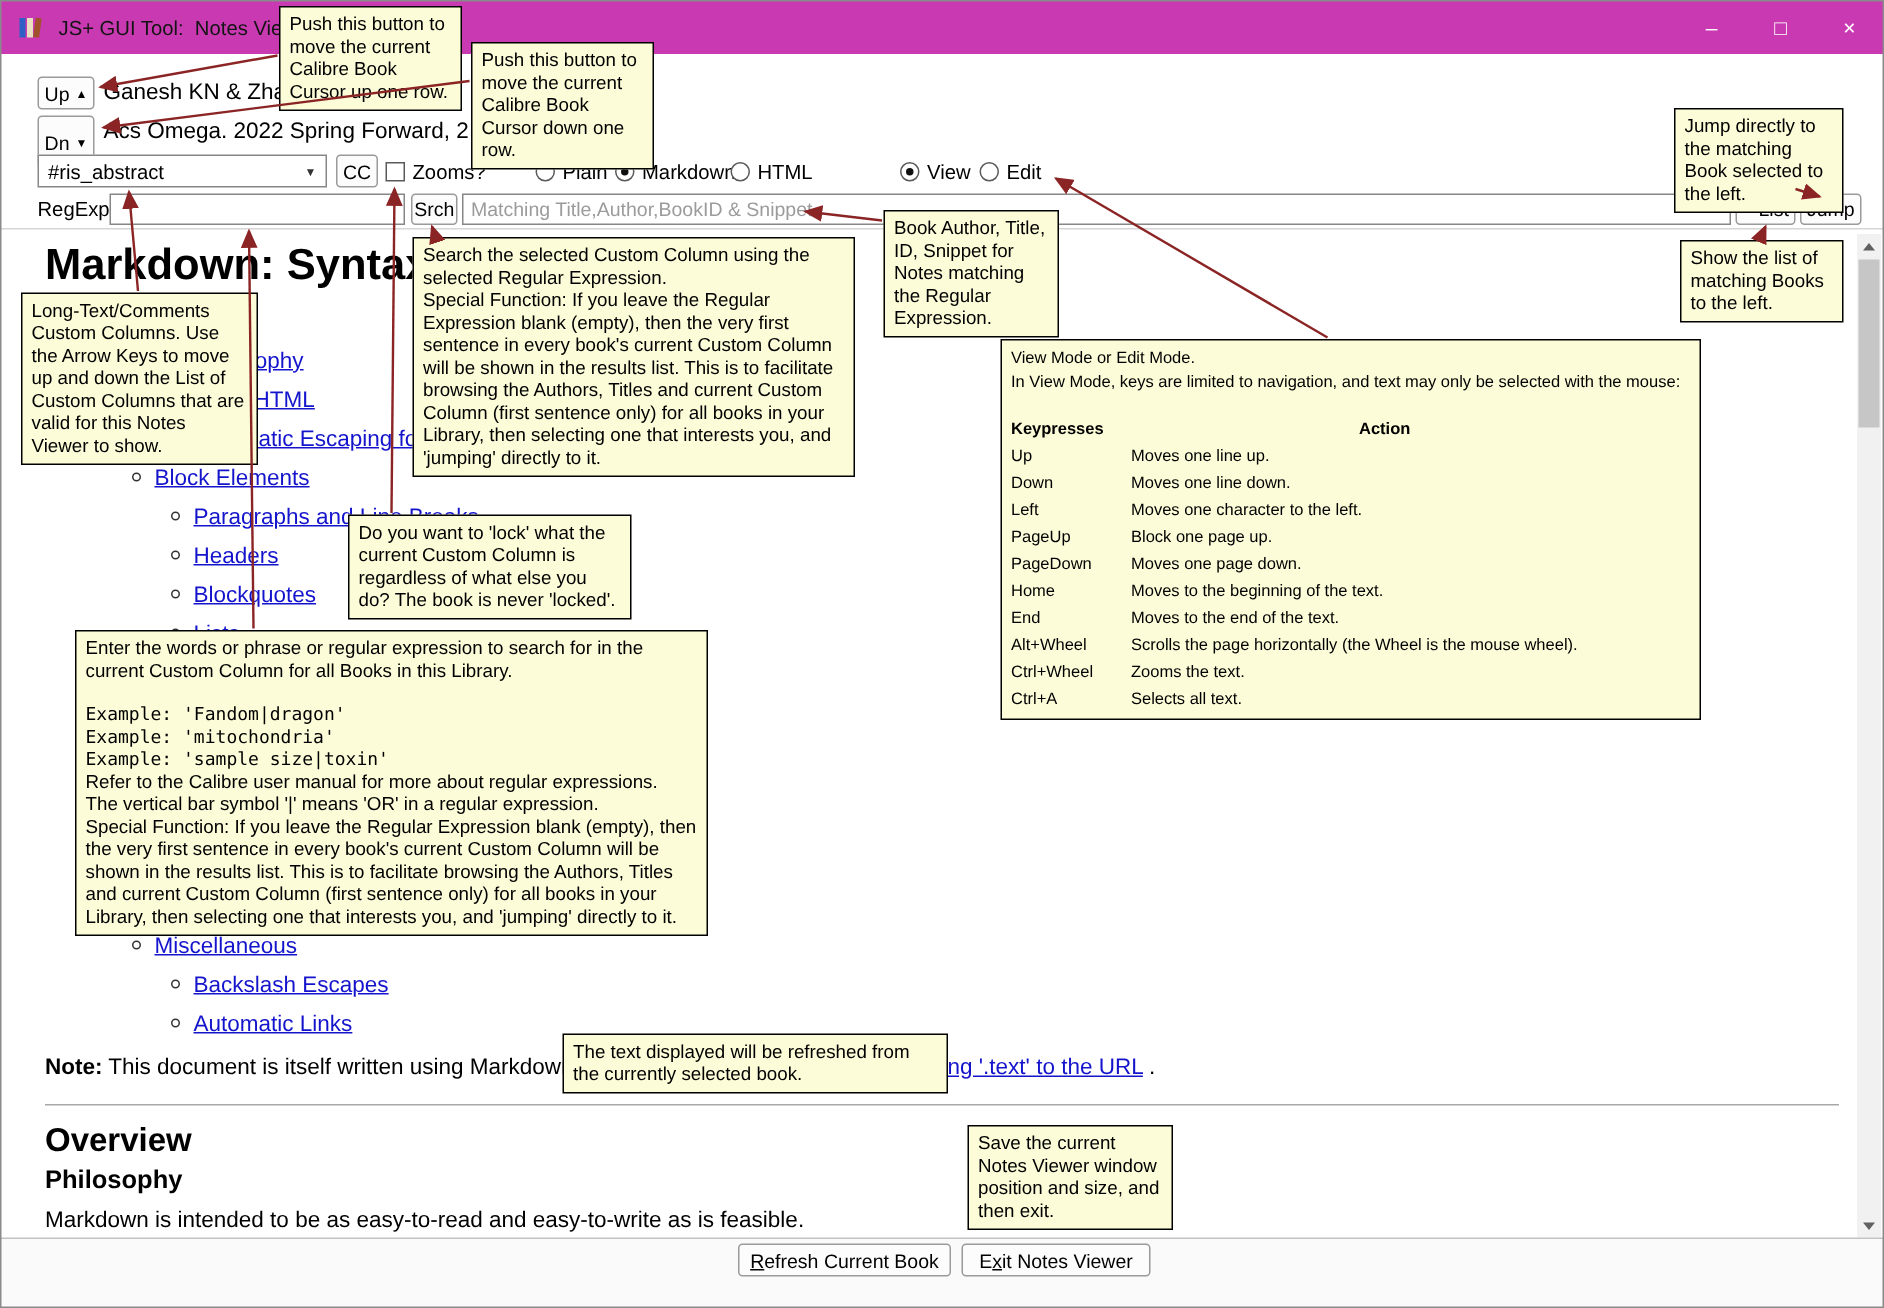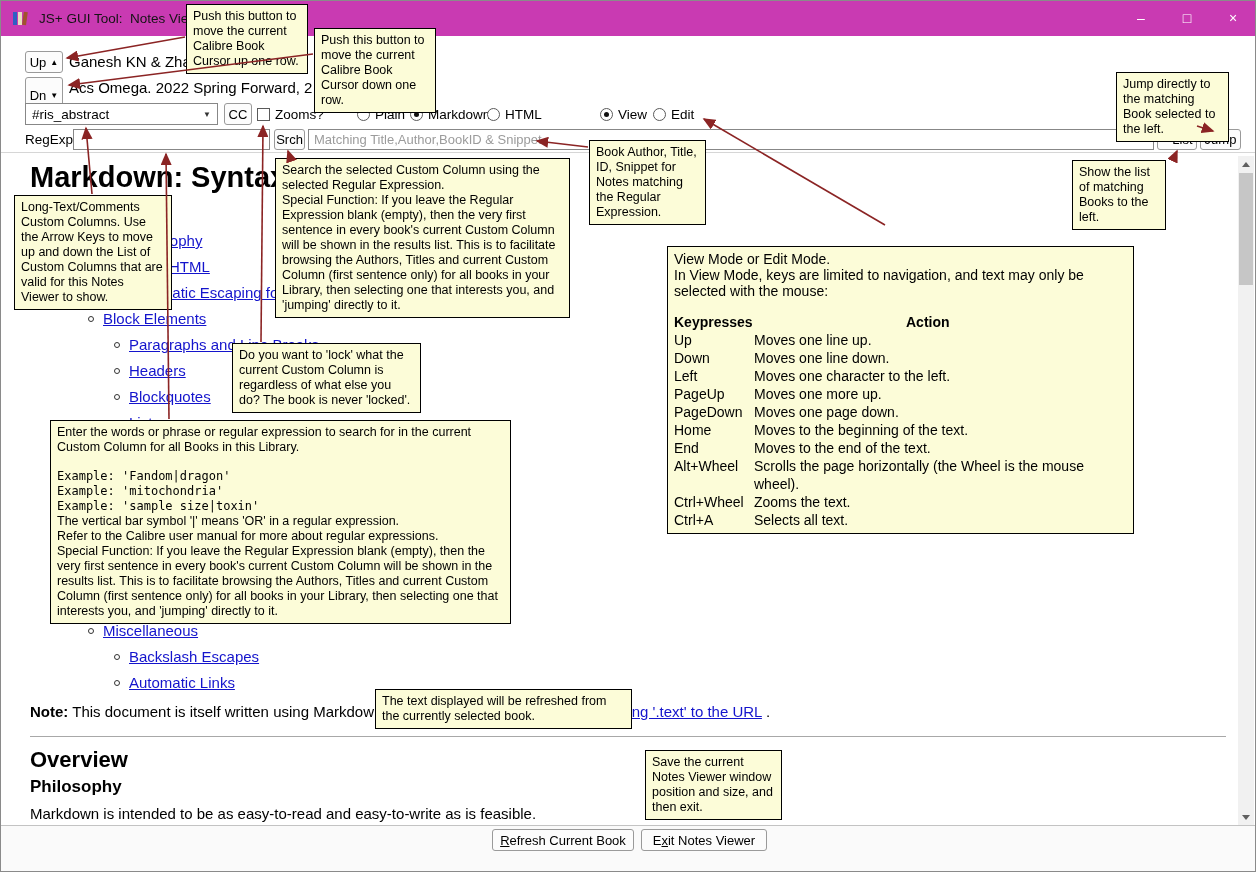--- a/index.html
+++ b/index.html
@@ -77,21 +77,21 @@
   .footer { position:absolute; left:0; top:825px; width:1256px; height:47px; background:#fafafa;
     border-top:1px solid #c3c3c3; z-index:6; }
   .footer .btn { height:22px; }
 
   
   .callout { position:absolute; z-index:10; background:var(--callout_bg,#fcfcd8);
     border:1px solid #000; padding:4px 6px; font-size:12.5px; line-height:15px; }
   .callout p { margin:0; }
   .callout > * + * { margin-top:14px; }
   .examples div { font-family:"DejaVu Sans Mono", monospace; font-size:12px; line-height:15px; }
-  .vm { font-size:14px; line-height:16px;margin-top:20px; }
+  .vm { font-size:11px; line-height:16px; }
   .kp-table { }
   .kp-head { display:flex; font-weight:bold; line-height:18px; }
   .kp-head .k { width:80px; flex:none; }
   .kp-head .ah-col { margin-left:152px; }
   .kp-row { display:flex; line-height:18px; }
   .kp-row .k { width:80px; flex:none; }
   .kp-row .a { flex:1; }
 
   
   .arrows { position:absolute; left:0; top:0; width:1256px; height:872px;
@@ -233,21 +233,21 @@
 <div class="callout" style="left:275px;top:158px;width:295px">
   <p>Search the selected Custom Column using the selected Regular Expression.</p>
   <p>Special Function: If you leave the Regular Expression blank (empty), then the very first sentence in every book's current Custom Column will be shown in the results list. This is to facilitate browsing the Authors, Titles and current Custom Column (first sentence only) for all books in your Library, then selecting one that interests you, and 'jumping' directly to it.</p>
 </div>
 <div class="callout" style="left:232px;top:343px;width:189px">
     <p>Do you want to 'lock' what the current Custom Column is regardless of what else you do? The book is never 'locked'.</p>
   </div>
 <div class="callout" style="left:589px;top:140px;width:117px">
     <p>Book Author, Title, ID, Snippet for Notes matching the Regular Expression.</p>
   </div>
-<div class="callout" style="left:1072px;top:160px;width:94px">
+<div class="callout" style="left:1120px;top:160px;width:109px">
     <p>Show the list of matching Books to the left.</p>
   </div>
 
 <div class="callout vm" style="left:667px;top:226px;width:467px">
   <p>View Mode or Edit Mode.</p>
   <p>In View Mode, keys are limited to navigation, and text may only be selected with the mouse:</p>
   <div class="kp-table">
     <div class="kp-head">
       <span class="k">Keypresses</span>
       <span class="ah-col">Action</span>
@@ -259,21 +259,21 @@
     <div class="kp-row">
         <span class="k">Down</span>
         <span class="a">Moves one line down.</span>
       </div>
     <div class="kp-row">
         <span class="k">Left</span>
         <span class="a">Moves one character to the left.</span>
       </div>
     <div class="kp-row">
         <span class="k">PageUp</span>
-        <span class="a">Moves one more up.</span>
+        <span class="a">Block one page up.</span>
       </div>
     <div class="kp-row">
         <span class="k">PageDown</span>
         <span class="a">Moves one page down.</span>
       </div>
     <div class="kp-row">
         <span class="k">Home</span>
         <span class="a">Moves to the beginning of the text.</span>
       </div>
     <div class="kp-row">
@@ -288,29 +288,29 @@
         <span class="k">Ctrl+Wheel</span>
         <span class="a">Zooms the text.</span>
       </div>
     <div class="kp-row">
         <span class="k">Ctrl+A</span>
         <span class="a">Selects all text.</span>
       </div>
   </div>
 </div>
 
-<div class="callout" style="left:50px;top:420px;width:461px">
+<div class="callout" style="left:50px;top:420px;width:422px">
   <p>Enter the words or phrase or regular expression to search for in the current Custom Column for all Books in this Library.</p>
   <div class="examples">
     <div>Example: 'Fandom|dragon'</div>
     <div>Example: 'mitochondria'</div>
     <div>Example: 'sample size|toxin'</div>
   </div>
+  <p>Refer to the Calibre user manual for more about regular expressions.</p>
   <p>The vertical bar symbol '|' means 'OR' in a regular expression.</p>
-  <p>Refer to the Calibre user manual for more about regular expressions.</p>
   <p>Special Function: If you leave the Regular Expression blank (empty), then the very first sentence in every book's current Custom Column will be shown in the results list. This is to facilitate browsing the Authors, Titles and current Custom Column (first sentence only) for all books in your Library, then selecting one that interests you, and 'jumping' directly to it.</p>
 </div>
 
 <div class="callout" style="left:375px;top:689px;width:257px">
   <p>The text displayed will be refreshed from the currently selected book.</p>
 </div>
 <div class="callout" style="left:645px;top:750px;width:137px">
     <p>Save the current Notes Viewer window position and size, and then exit.</p>
   </div>
 

